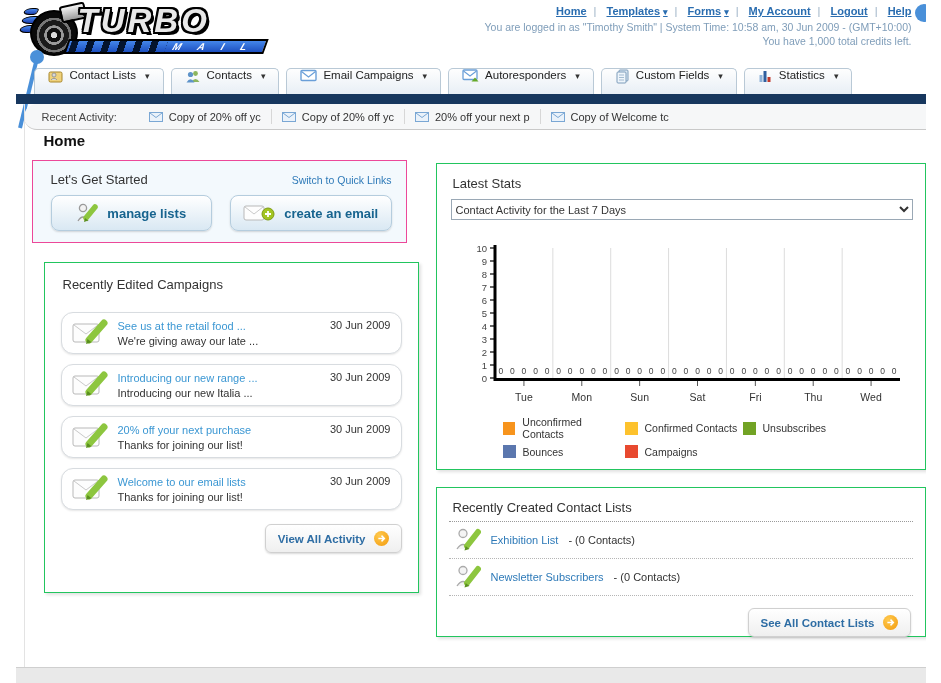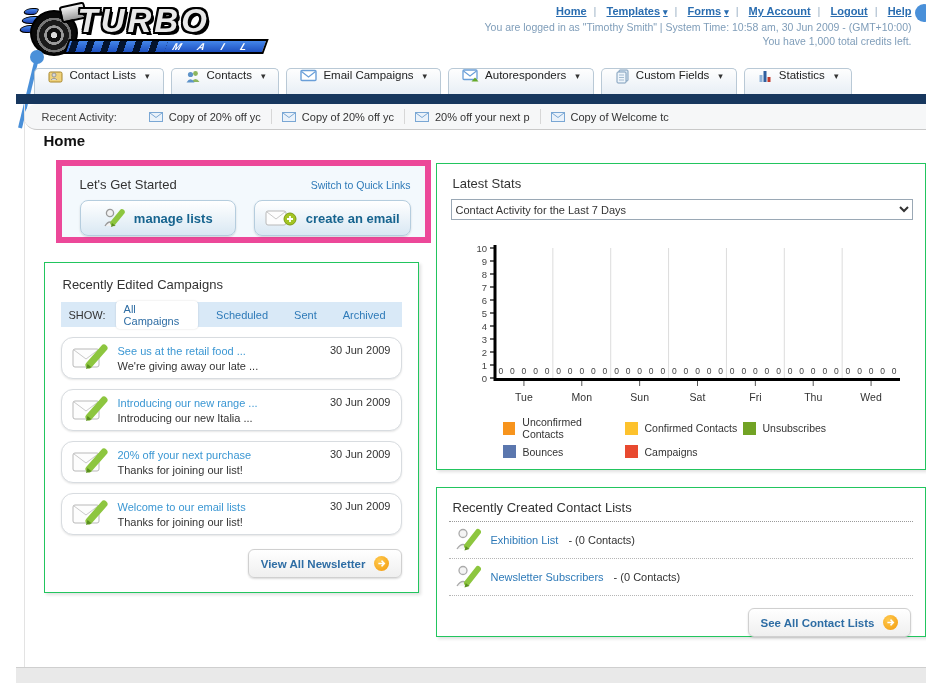--- a/index.html
+++ b/index.html
@@ -49,21 +49,21 @@
   .ra-item{display:flex;align-items:center;gap:6px;padding:0 10px;border-right:1px solid #d7d7d7;height:15px;color:#333;cursor:pointer;}
   .ra-item:last-child{border-right:none;}
 
   
   .page-title{position:absolute;left:28px;top:132px;font-size:15px;font-weight:bold;color:#111;}
 
   
   .panel{position:absolute;background:#fff;border:1px solid #22c55e;box-shadow:2px 2px 3px rgba(0,0,0,0.12);box-sizing:border-box;}
   .panel-title{font-size:13px;color:#333;}
 
-  .get-started{left:40px;top:160px;width:375px;height:83px;background:#f3f9fd;border:6px solid #ec4899;box-shadow:none;}
+  .get-started{left:16px;top:160px;width:375px;height:83px;background:#f3f9fd;border:1px solid #ec4899;box-shadow:none;}
   .gs-head{display:flex;justify-content:space-between;align-items:center;padding:11px 14px 8px 18px;}
   .gs-link{font-size:10.5px;color:#2e7ab8;}
   .gs-buttons{display:flex;gap:18px;padding:0 14px 0 18px;}
   .gs-btn{flex:1;height:34px;display:flex;align-items:center;justify-content:center;gap:9px;background:linear-gradient(#ffffff,#d9e8f3);
     border:1px solid #b5cdde;border-radius:8px;box-shadow:0 1px 2px rgba(0,0,0,0.15);cursor:pointer;
     font-size:13px;font-weight:bold;color:#17648f;}
 
   .campaigns{left:28px;top:262px;width:375px;height:331px;}
   .camp-title{padding:14px 16px 10px 18px;}
   .show-bar{margin:0 16px;height:25px;background:#d9e9f7;display:flex;align-items:center;font-size:11px;color:#333;gap:10px;padding:0 8px;}
@@ -253,27 +253,20 @@
             <circle cx="25" cy="11" r="6" fill="#a3c523" stroke="#7e9c14"></circle>
             <path d="M25 8 v6 M22 11 h6" stroke="#fff" stroke-width="1.8"></path>
           </svg>
         <span>create an email</span>
       </div>
     </div>
   </div>
 
   <div class="panel campaigns">
     <div class="panel-title camp-title">Recently Edited Campaigns</div>
-    <div class="show-bar">
-      <span>SHOW:</span>
-      <span class="filter active">All Campaigns</span>
-      <span class="filter">Scheduled</span>
-      <span class="filter">Sent</span>
-      <span class="filter">Archived</span>
-    </div>
 
     <div class="camp-card">
       <svg class="camp-icon" width="36" height="28" viewBox="0 0 36 28">
           <rect x="1" y="5" width="26" height="18" rx="2" fill="#fdfdfd" stroke="#b9b9b9"></rect>
           <path d="M2 6 L14 15 L26 6" fill="none" stroke="#c9c9c9"></path>
           <path d="M32 4 L17 21" stroke="#8dc63f" stroke-width="7" stroke-linecap="round"></path>
           <path d="M14 25 l1.5 -5 l4 3.2 z" fill="#5a8f1f"></path>
         </svg>
       <div class="camp-text">
         <a class="camp-link">See us at the retail food ...</a>
@@ -319,21 +312,21 @@
         </svg>
       <div class="camp-text">
         <a class="camp-link">Welcome to our email lists</a>
         <span class="camp-sub">Thanks for joining our list!</span>
       </div>
       <span class="camp-date">30 Jun 2009</span>
     </div>
 
     <div class="view-all-row">
       <div class="pill-btn">
-        <span>View All Newsletter</span>
+        <span>View All Activity</span>
         <span class="arrow-circle">
           <svg width="9" height="9" viewBox="0 0 10 10">
               <path d="M1.5 5 h6 M5 1.8 L8.2 5 L5 8.2" fill="none" stroke="#fff" stroke-width="1.6"></path>
             </svg>
         </span>
       </div>
     </div>
   </div>
 
   <div class="panel stats">

